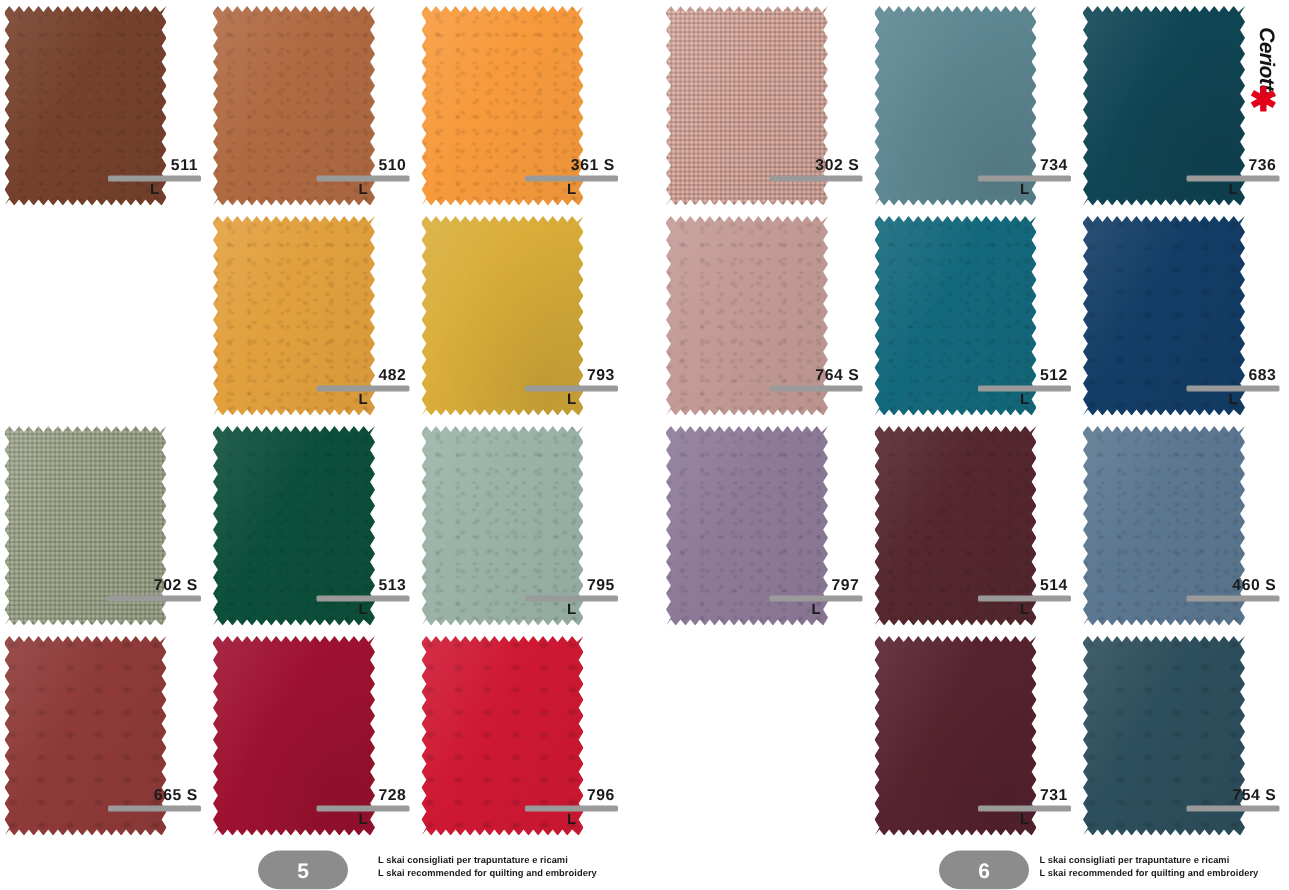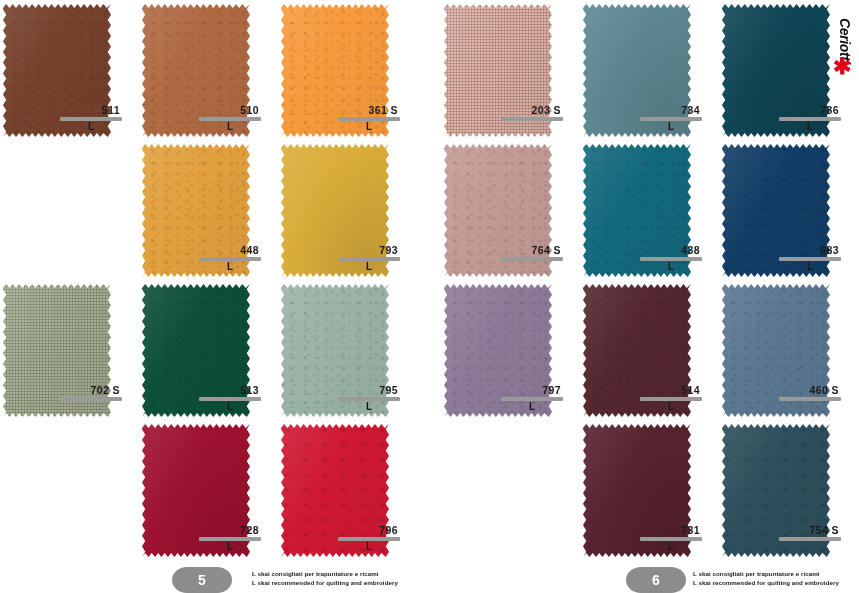--- a/index.html
+++ b/index.html
@@ -159,21 +159,21 @@
   .sheen {
     position: absolute;
     inset: 0;
     pointer-events: none;
     background: linear-gradient(120deg, rgba(255,255,255,.10) 0%, rgba(255,255,255,0) 42%, rgba(0,0,0,.05) 100%);
   }
 
   
   .label-block {
     position: absolute;
-    right: 12px;
+    right: 0px;
     bottom: 4px;
     width: 62px;
     text-align: center;
   }
   .label-code {
     font-size: 10.5px;
     font-weight: bold;
     color: #1a1a1a;
     letter-spacing: .4px;
     line-height: 11px;
@@ -321,21 +321,21 @@
         </div>
         <div class="swatch-row">
           <div class="swatch-cell col1">
             <div class="tile-wrap">
               <div class="tile" style="background-color: rgb(226, 160, 61);">
                 <div class="tex tex-leather"></div>
                 <div class="sheen"></div>
               </div>
             </div>
             <div class="label-block">
-              <div class="label-code">448</div>
+              <div class="label-code">482</div>
               <div class="label-rule"></div>
               <div class="label-l">L</div>
             </div>
           </div>
           <div class="swatch-cell col2">
             <div class="tile-wrap">
               <div class="tile" style="background-color: rgb(217, 173, 57);">
                 <div class="tex tex-smooth"></div>
                 <div class="sheen"></div>
               </div>
@@ -382,20 +382,33 @@
               </div>
             </div>
             <div class="label-block">
               <div class="label-code">795</div>
               <div class="label-rule"></div>
               <div class="label-l">L</div>
             </div>
           </div>
         </div>
         <div class="swatch-row">
+          <div class="swatch-cell col0">
+            <div class="tile-wrap">
+              <div class="tile" style="background-color: rgb(142, 58, 56);">
+                <div class="tex tex-crackle"></div>
+                <div class="sheen"></div>
+              </div>
+            </div>
+            <div class="label-block">
+              <div class="label-code">665 S</div>
+              <div class="label-rule"></div>
+              <div class="label-l empty"></div>
+            </div>
+          </div>
           <div class="swatch-cell col1">
             <div class="tile-wrap">
               <div class="tile" style="background-color: rgb(158, 17, 48);">
                 <div class="tex tex-smooth"></div>
                 <div class="sheen"></div>
               </div>
             </div>
             <div class="label-block">
               <div class="label-code">728</div>
               <div class="label-rule"></div>
@@ -430,21 +443,21 @@
     <div class="grid">
         <div class="swatch-row">
           <div class="swatch-cell col0">
             <div class="tile-wrap">
               <div class="tile" style="background-color: rgb(224, 176, 164);">
                 <div class="tex tex-woven"></div>
                 <div class="sheen"></div>
               </div>
             </div>
             <div class="label-block">
-              <div class="label-code">203 S</div>
+              <div class="label-code">302 S</div>
               <div class="label-rule"></div>
               <div class="label-l empty"></div>
             </div>
           </div>
           <div class="swatch-cell col1">
             <div class="tile-wrap">
               <div class="tile" style="background-color: rgb(93, 135, 146);">
                 <div class="tex tex-smooth"></div>
                 <div class="sheen"></div>
               </div>
@@ -484,21 +497,21 @@
             </div>
           </div>
           <div class="swatch-cell col1">
             <div class="tile-wrap">
               <div class="tile" style="background-color: rgb(19, 105, 124);">
                 <div class="tex tex-leather"></div>
                 <div class="sheen"></div>
               </div>
             </div>
             <div class="label-block">
-              <div class="label-code">438</div>
+              <div class="label-code">512</div>
               <div class="label-rule"></div>
               <div class="label-l">L</div>
             </div>
           </div>
           <div class="swatch-cell col2">
             <div class="tile-wrap">
               <div class="tile" style="background-color: rgb(18, 61, 102);">
                 <div class="tex tex-crackle"></div>
                 <div class="sheen"></div>
               </div>

